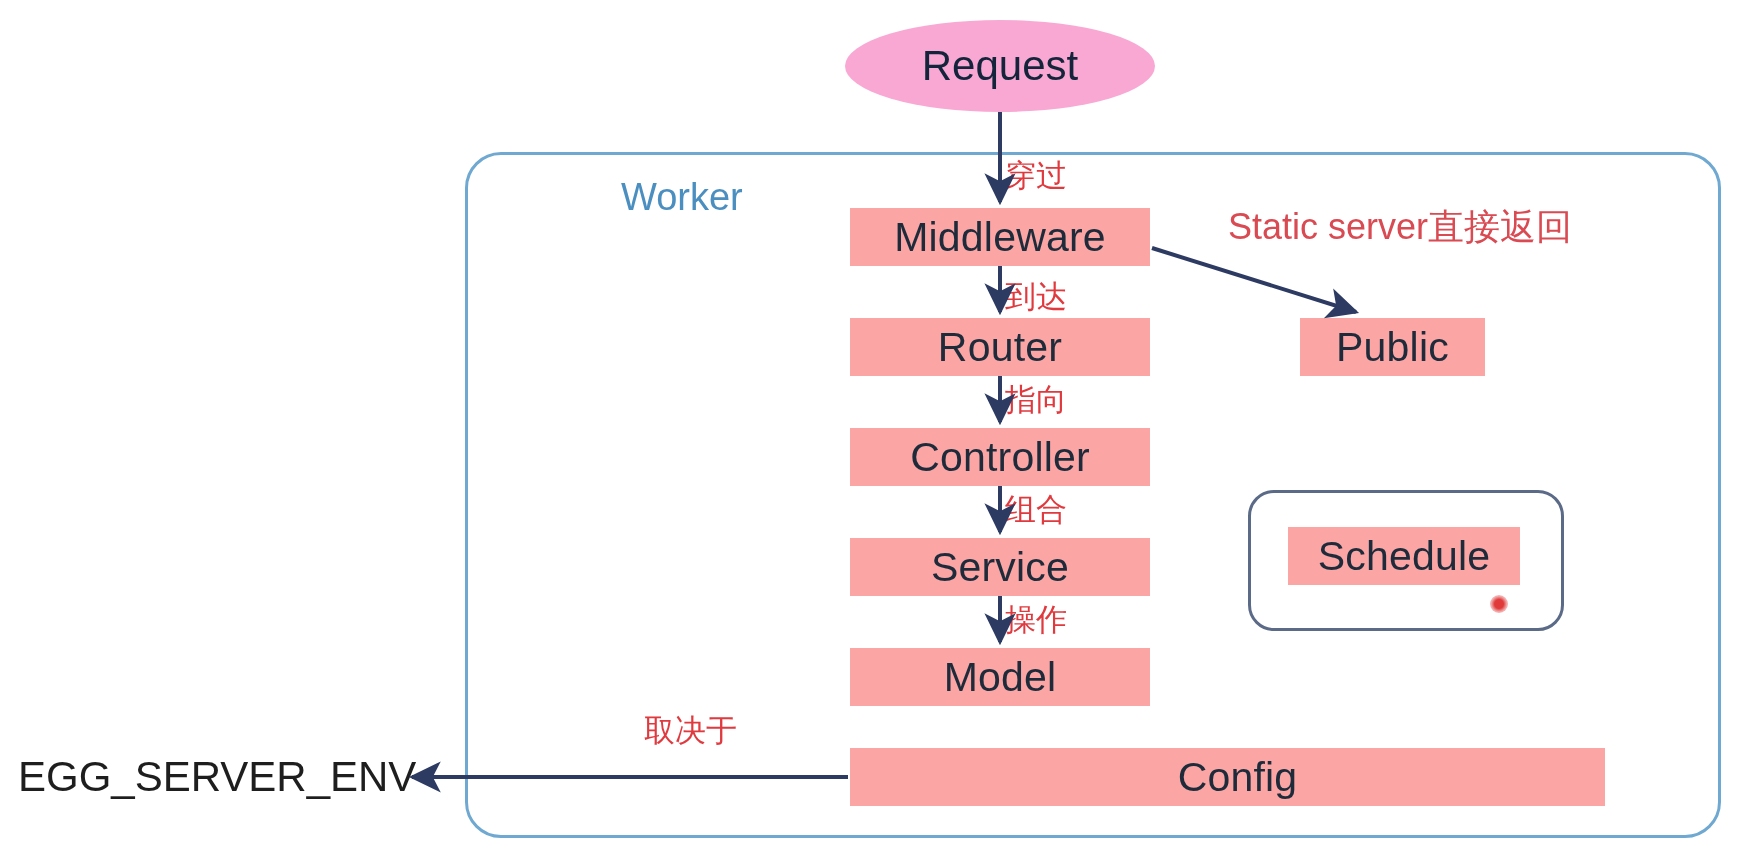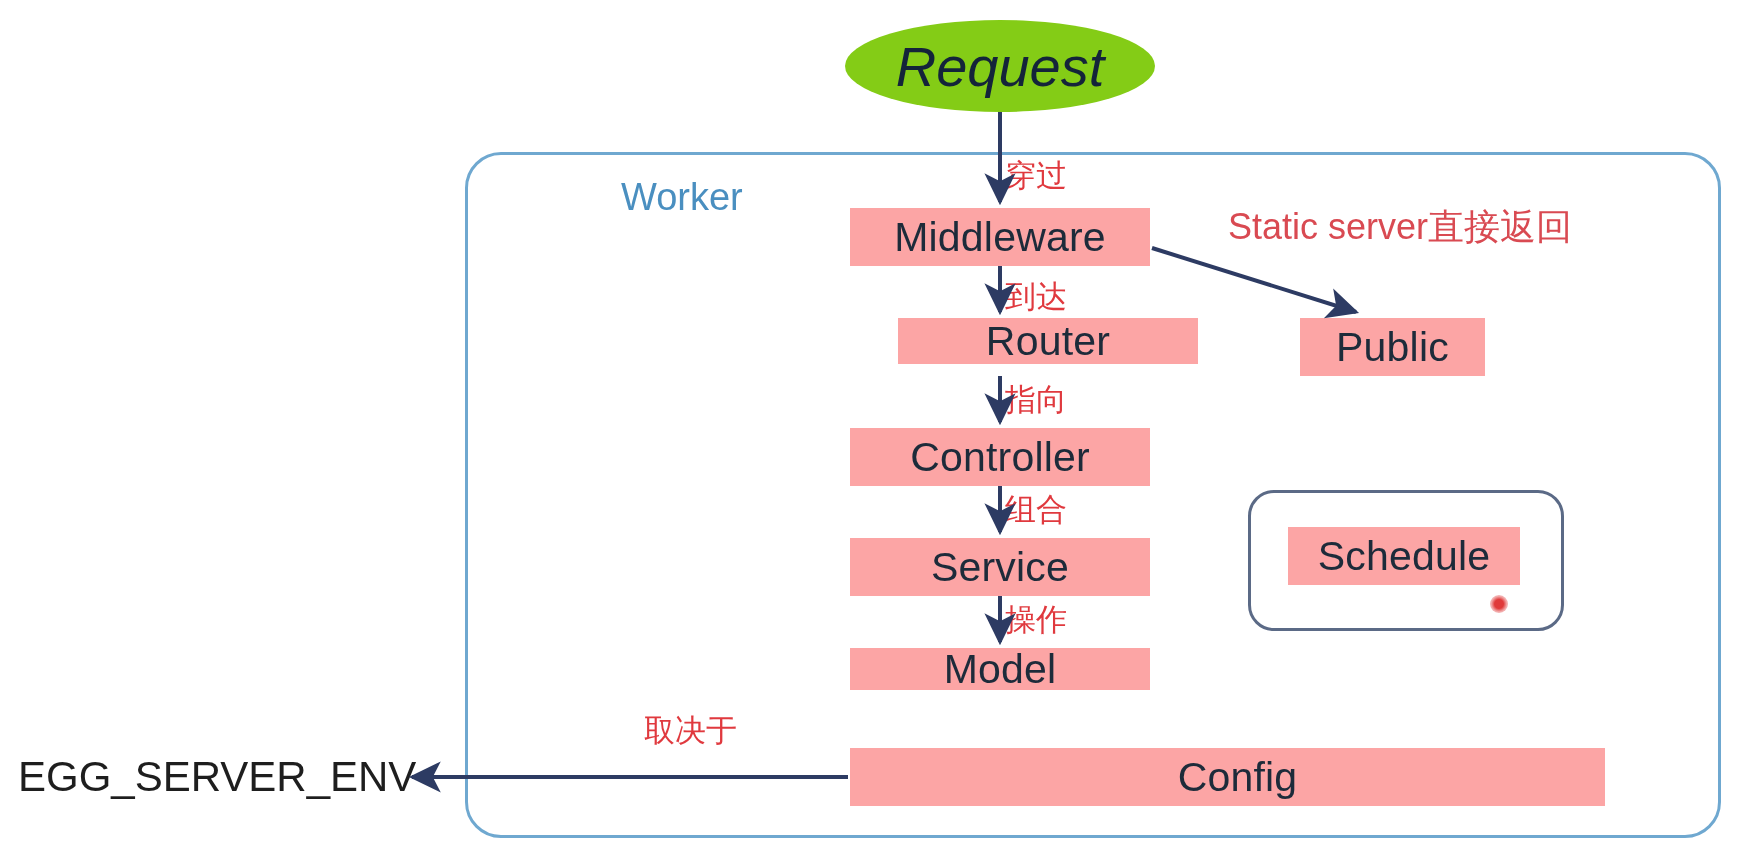--- a/index.html
+++ b/index.html
@@ -34,29 +34,28 @@
     font-weight: 400;
     letter-spacing: 0.2px;
     white-space: nowrap;
   }
   .node.wide-config {
     justify-content: center;
     padding-left: 20px;
   }
   .ellipse-node {
     position: absolute;
-    background: #84cc16;
+    background: #f9a8d4;
     border-radius: 50%;
     display: flex;
     align-items: center;
     justify-content: center;
     color: #14243a;
-    font-size: 56px;
+    font-size: 42px;
     white-space: nowrap;
-    font-style: italic;
   }
   .worker-box {
     position: absolute;
     border: 3px solid #6fa8d0;
     border-radius: 36px;
     background: transparent;
   }
   .worker-label {
     position: absolute;
     color: #4a8fc0;
@@ -98,27 +97,27 @@
 
 <div id="canvas">
 
   <div class="worker-box" style="left:465px; top:152px; width:1250px; height:680px;"></div>
   <div class="worker-label" style="left:621px; top:176px;">Worker</div>
 
   <div class="ellipse-node" style="left:845px; top:20px; width:310px; height:92px;">Request</div>
 
   <div class="node" style="left:850px; top:208px; width:300px; height:58px;">Middleware</div>
 
-  <div class="node" style="left:850px; top:318px; width:300px; height:46px;margin-left:48px;">Router</div>
+  <div class="node" style="left:850px; top:318px; width:300px; height:58px;">Router</div>
 
   <div class="node" style="left:850px; top:428px; width:300px; height:58px;">Controller</div>
 
   <div class="node" style="left:850px; top:538px; width:300px; height:58px;">Service</div>
 
-  <div class="node" style="left:850px; top:648px; width:300px; height:42px;">Model</div>
+  <div class="node" style="left:850px; top:648px; width:300px; height:58px;">Model</div>
 
   <div class="node wide-config" style="left:850px; top:748px; width:735px; height:58px;">Config</div>
 
   <div class="node" style="left:1300px; top:318px; width:185px; height:58px;">Public</div>
 
   <div class="schedule-box" style="left:1248px; top:490px; width:310px; height:135px;"></div>
   <div class="node" style="left:1288px; top:527px; width:232px; height:58px;">Schedule</div>
   <div class="red-dot" style="left:1490px; top:595px;"></div>
 
   <div class="plain-label" style="left:18px; top:753px;">EGG_SERVER_ENV</div>

